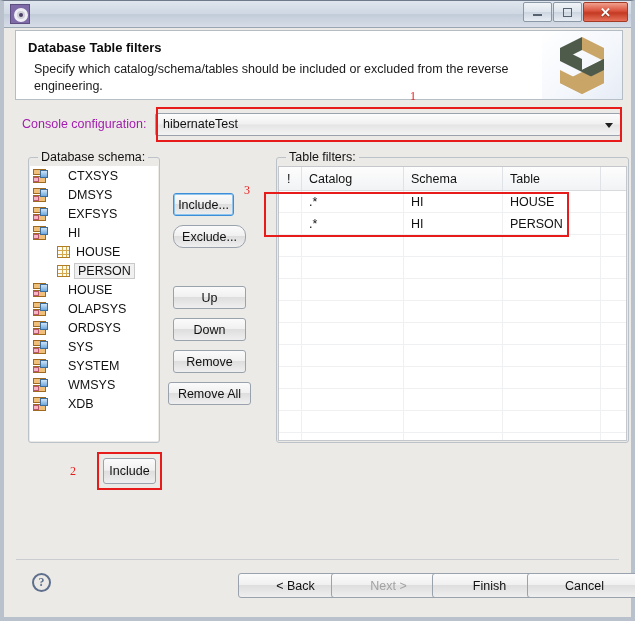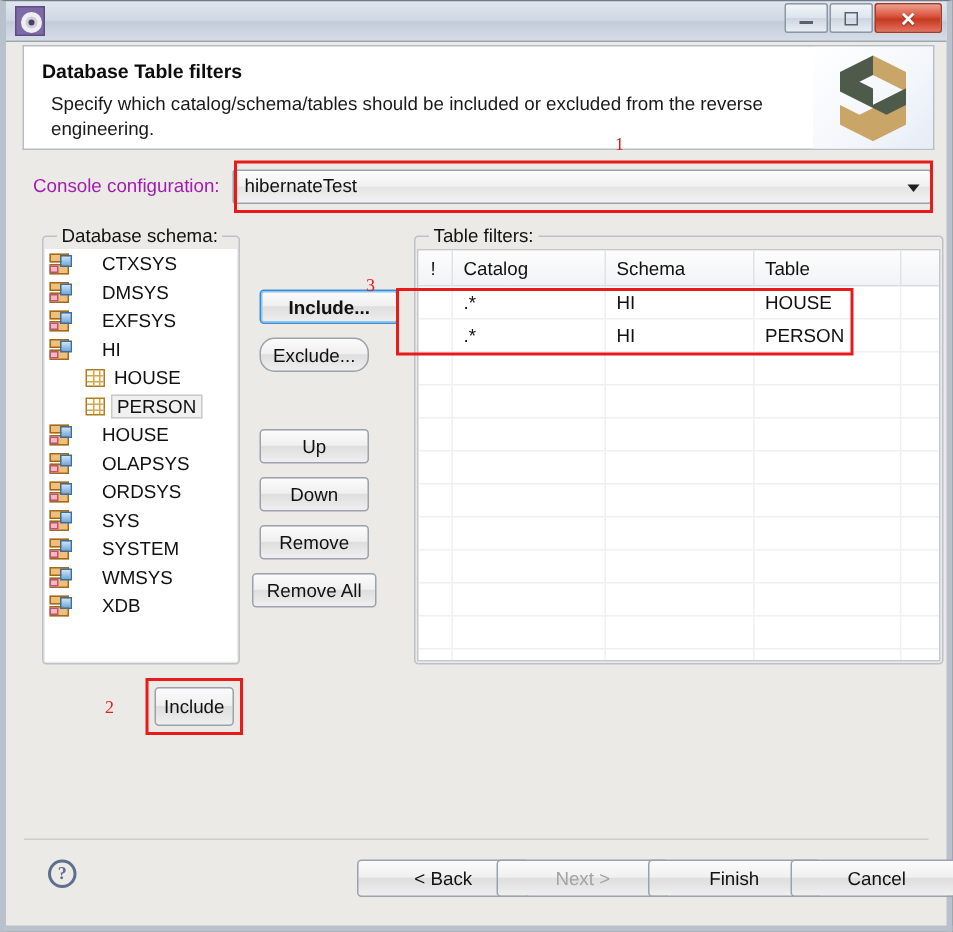--- a/index.html
+++ b/index.html
@@ -264,21 +264,21 @@
     display: flex; align-items: center; justify-content: center;
     font-family: "Liberation Sans", sans-serif;
     white-space: nowrap;
   }
   .btn.focused {
     border: 1px solid #3c8fd6;
     box-shadow: 0 0 0 1px #8fc4ee inset;
   }
   .btn.disabled { color: #a3a3a3; }
 
-  #btn-include { left: 169px; top: 192px; width: 93px; height: 23px; font-weight: bold; }
+  #btn-include { left: 169px; top: 192px; width: 61px; height: 23px; }
   #btn-exclude { left: 169px; top: 224px; width: 73px; height: 23px; border-radius: 10px; }
   #btn-up      { left: 169px; top: 285px; width: 73px; height: 23px; }
   #btn-down    { left: 169px; top: 317px; width: 73px; height: 23px; }
   #btn-remove  { left: 169px; top: 349px; width: 73px; height: 23px; }
   #btn-removeall { left: 164px; top: 381px; width: 83px; height: 23px; }
   #btn-refresh { left: 99px; top: 457px; width: 53px; height: 26px; }
 
   
   .tbl {
     position: absolute;

